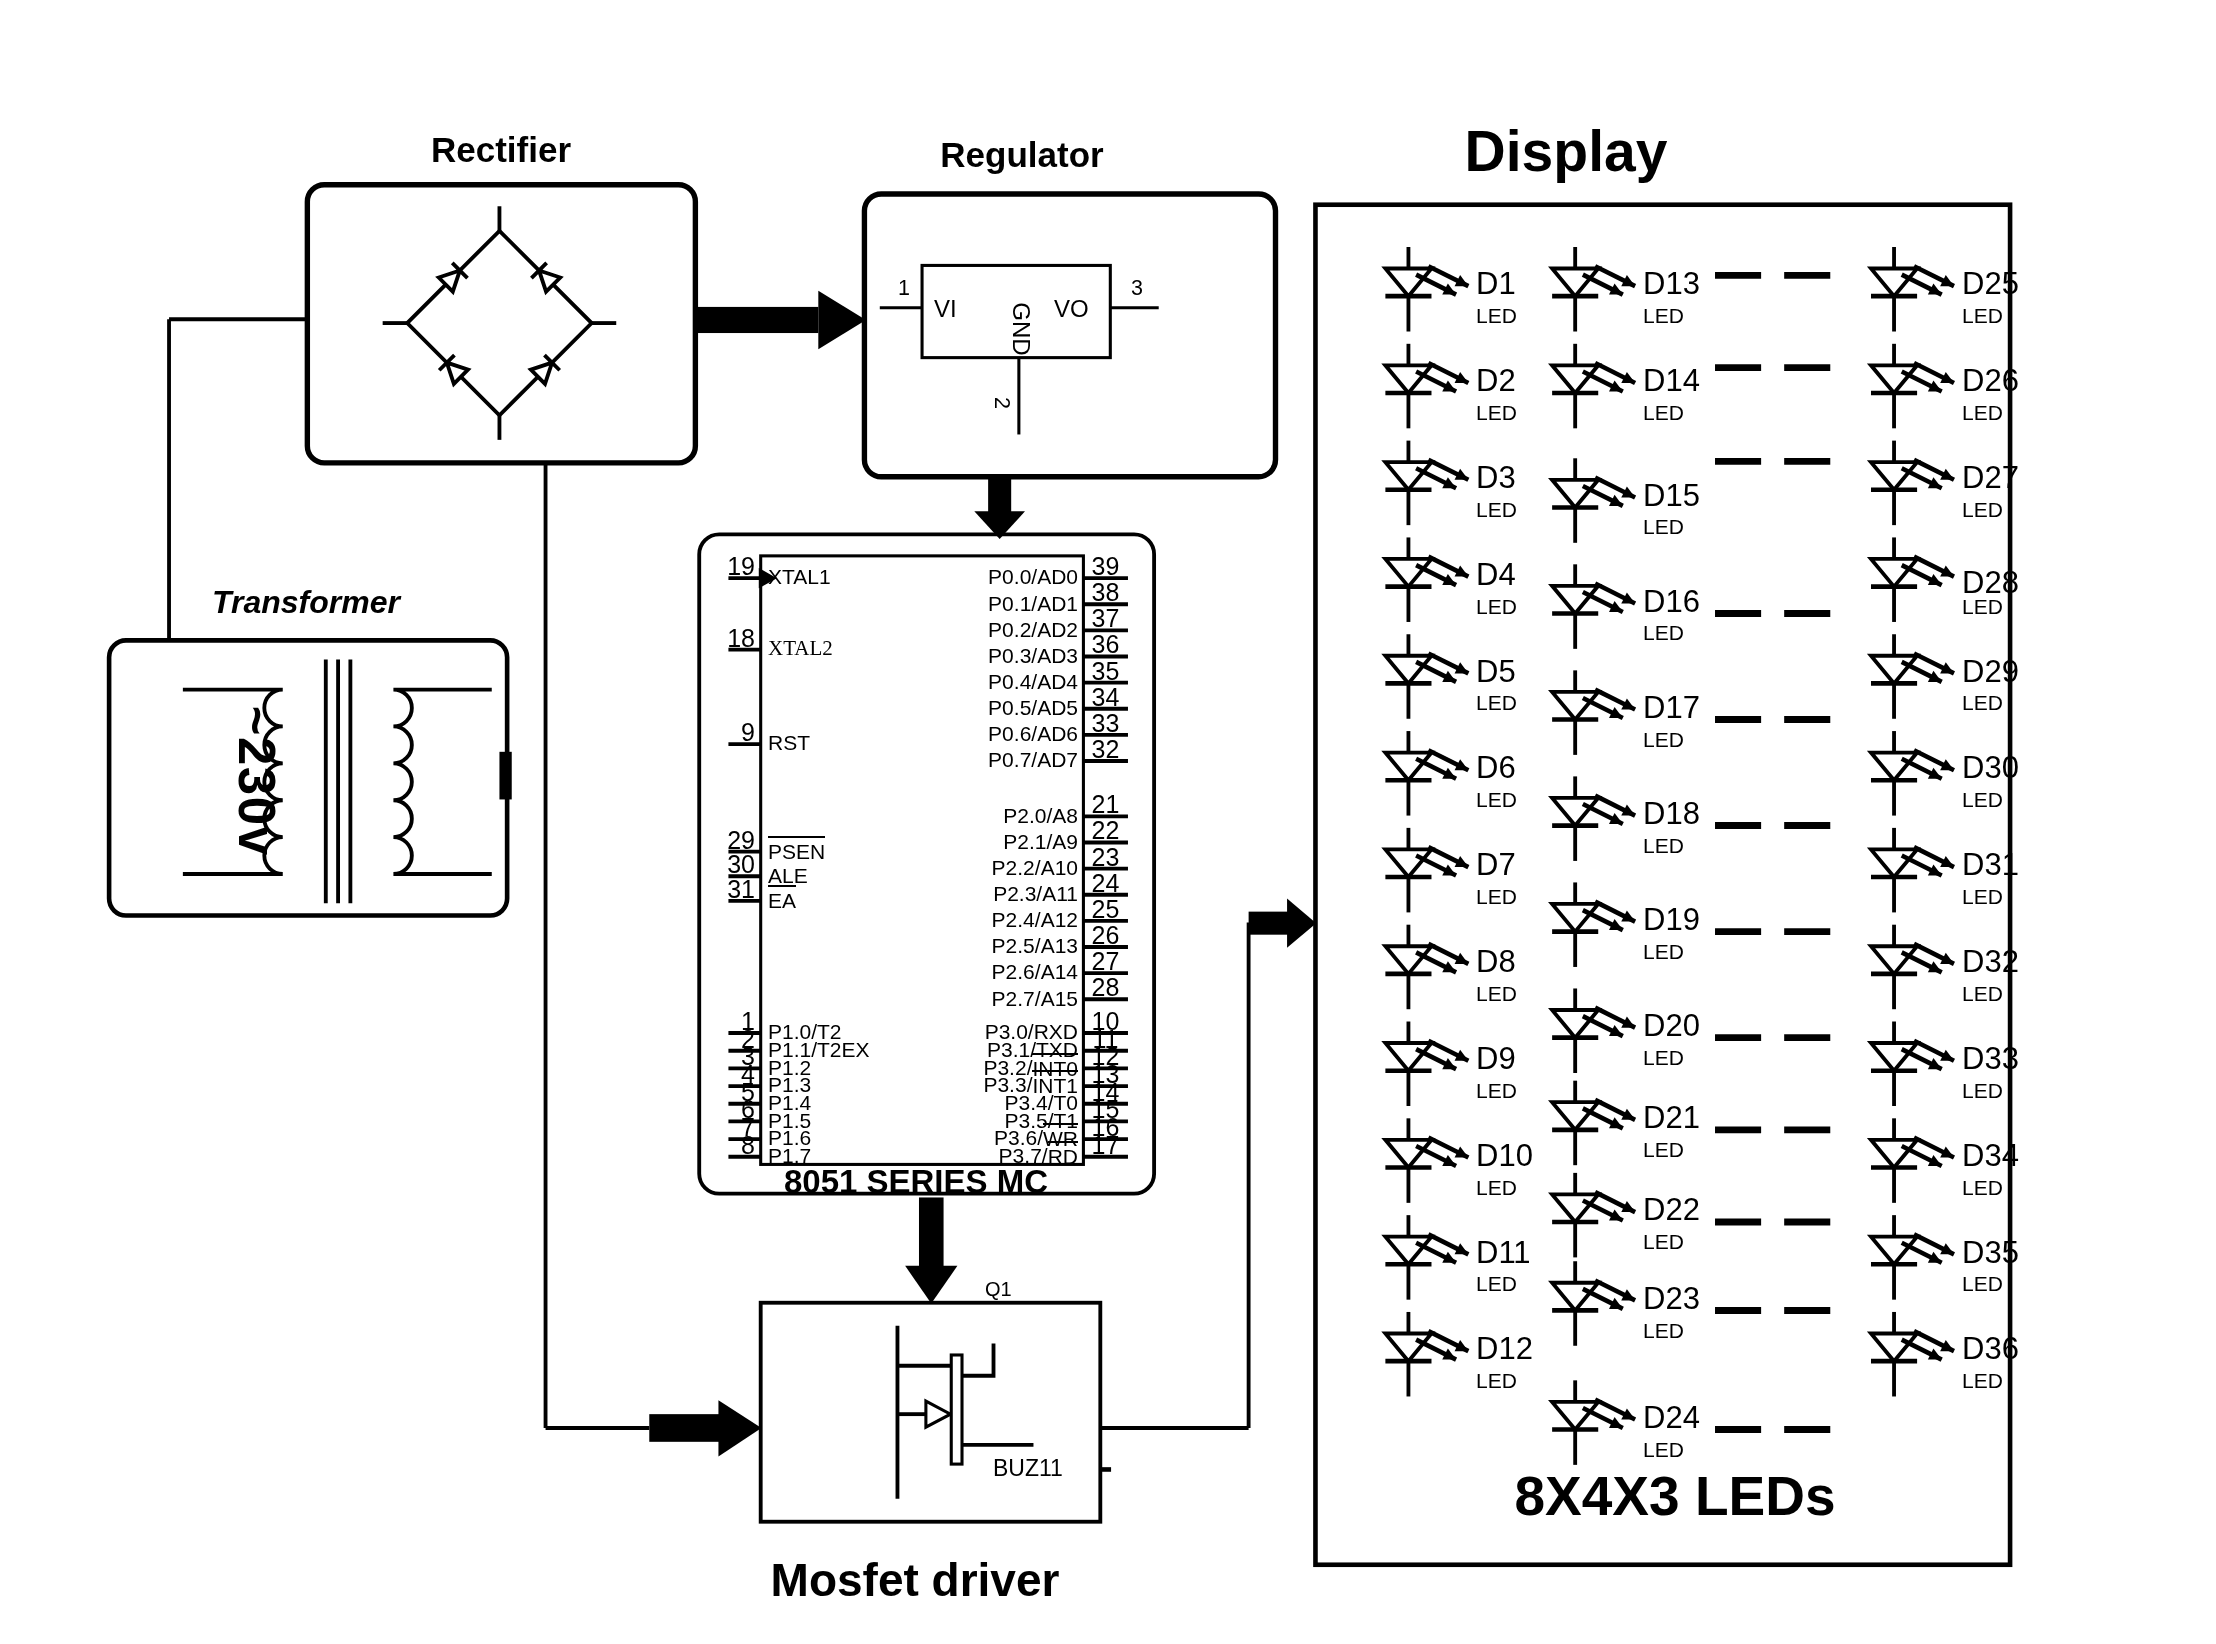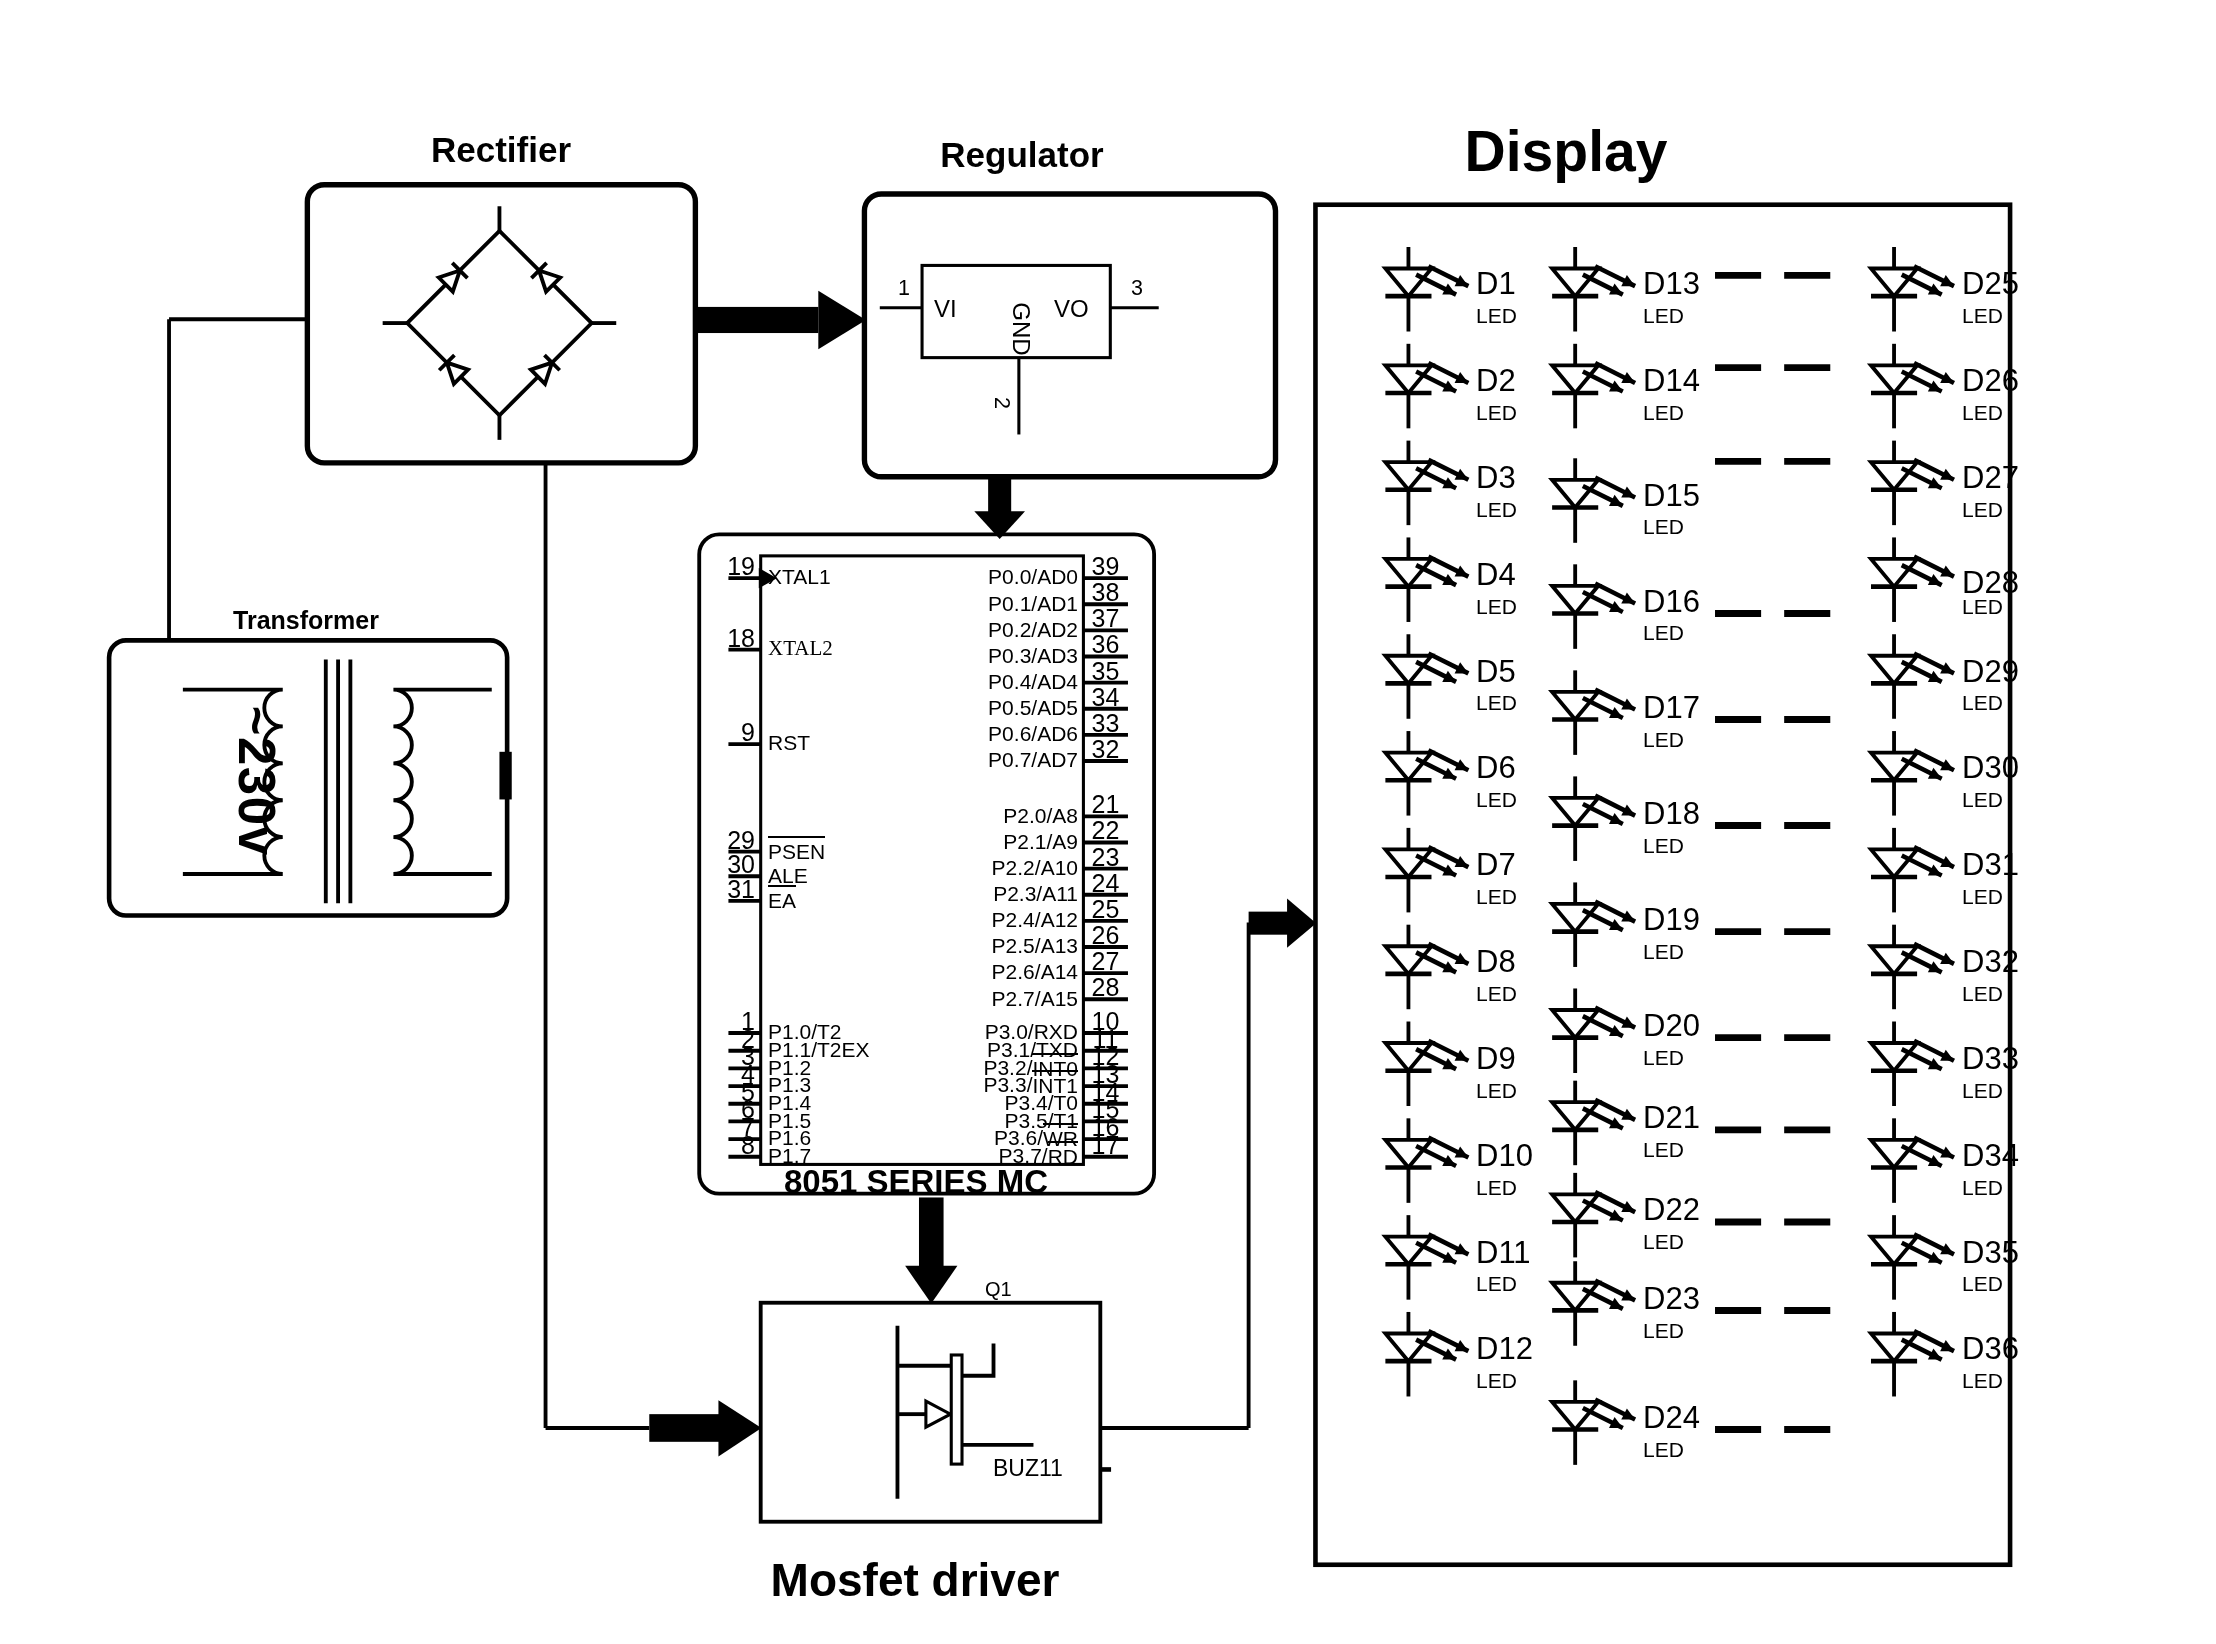--- a/index.html
+++ b/index.html
@@ -535,22 +535,23 @@
         <line x1="2322" y1="1590" x2="2382" y2="1590"></line>
         <line x1="2232" y1="1705" x2="2292" y2="1705"></line>
         <line x1="2322" y1="1705" x2="2382" y2="1705"></line>
         <line x1="2232" y1="1860" x2="2292" y2="1860"></line>
         <line x1="2322" y1="1860" x2="2382" y2="1860"></line>
       </g>
   </svg>
 
   <div class="lbl title ctr" style="left:501px;top:132px;font-size:35px;">Rectifier</div>
   <div class="lbl title ctr" style="left:1022px;top:137px;font-size:35px;">Regulator</div>
-  <div class="lbl title ctr" style="left:306px;top:608px;font-size:25px;">Transformer</div>
+  <div class="lbl title ctr" style="left:306px;top:586px;font-size:32px;font-style:italic;">Transformer</div>
   <div class="lbl title ctr" style="left:1566px;top:123px;font-size:57px;">Display</div>
+  <div class="lbl title ctr" style="left:1675px;top:1469px;font-size:55px;">8X4X3 LEDs</div>
   <div class="lbl title ctr" style="left:915px;top:1557px;font-size:46px;">Mosfet driver</div>
   <div class="lbl title ctr" style="left:916px;top:1165px;font-size:33px;">8051 SERIES MC</div>
 
   <div class="lbl" style="left:985px;top:1279px;font-size:20px;">Q1</div>
   <div class="lbl" style="left:993px;top:1457px;font-size:23px;">BUZ11</div>
 
   <div class="lbl" style="left:934px;top:297px;font-size:24px;">VI</div>
   <div class="lbl" style="left:1054px;top:297px;font-size:24px;">VO</div>
   <div class="lbl rot90" style="left:1021px;top:329px;font-size:24px;">GND</div>
   <div class="lbl ctr" style="left:904px;top:278px;font-size:21.5px;">1</div>

